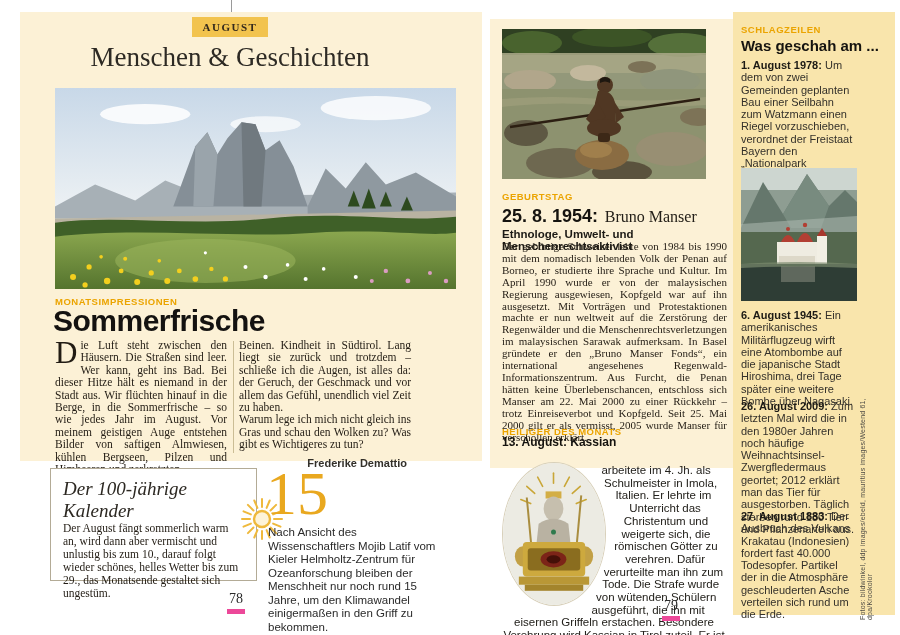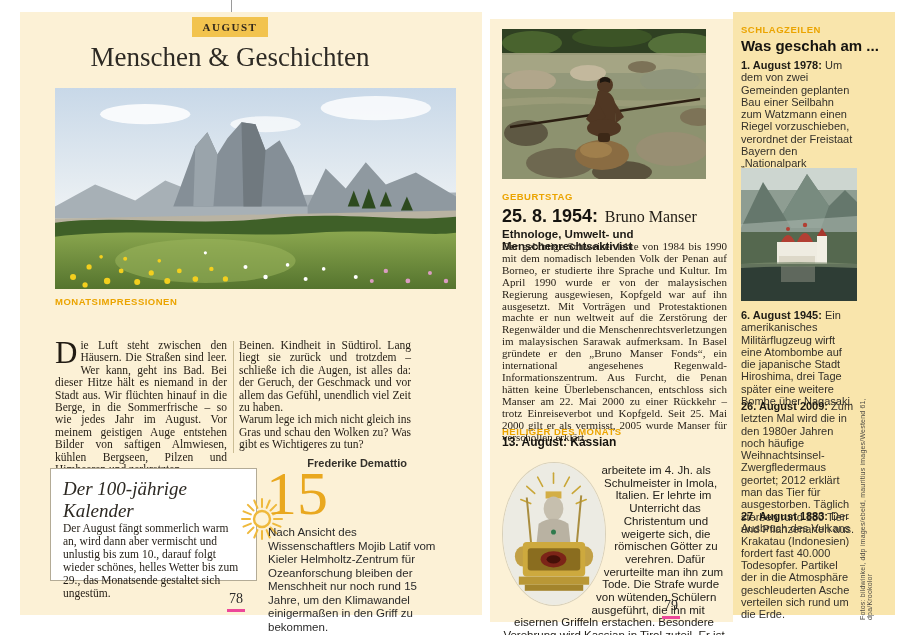--- a/index.html
+++ b/index.html
@@ -6,21 +6,21 @@
     --accent-gold:#eba400;
     --tab-bg:#f2c34e;
     --page-bg:#fcf1d6;
     --sidebar-bg:#f9e5ac;
     --number-gold:#e9a81f;
     --text-black:#221c14;
   }
   *{box-sizing:border-box;margin:0;padding:0;}
   body{background:#ffffff;font-family:"Liberation Sans",sans-serif;width:900px;height:635px;overflow:hidden;}
   .spread{position:relative;width:900px;height:635px;background:#ffffff;}
-  .page{position:absolute;top:12px;height:603px;background:var(--page-bg,#fcf1d6);}
+  .page{position:absolute;top:12px;height:449px;background:var(--page-bg,#fcf1d6);}
   .page-left{left:20px;width:462px;}
   .page-right{left:490px;width:243px;margin-top:7px;}
   .sidebar{position:absolute;left:733px;top:12px;width:162px;height:603px;background:var(--sidebar-bg,#f9e5ac);padding-left:13px;}
   .register-mark{position:absolute;left:231px;top:0;width:1px;height:17px;background:#9a9a9a;}
 
   .month-tab{position:absolute;left:172px;top:5px;width:76px;height:20px;line-height:20px;
     background:var(--tab-bg,#f2c34e);text-align:center;font-family:"Liberation Serif",serif;
     font-weight:700;font-size:11px;letter-spacing:1.5px;color:#33291c;}
   .spread-title{position:absolute;left:0;top:30px;width:420px;text-align:center;
     font-family:"Liberation Serif",serif;font-weight:400;font-size:27px;color:#2d2a24;}
@@ -49,21 +49,21 @@
   .kalender-text{font-family:"Liberation Serif",serif;font-size:11.5px;line-height:13px;color:var(--text-black,#221c14);}
   .sun{position:absolute;left:219px;top:484px;width:46px;height:46px;}
   .sun svg{width:100%;height:100%;}
 
   .big-number{position:absolute;left:246px;top:450px;font-family:"Liberation Serif",serif;
     font-size:62px;line-height:62px;color:var(--number-gold,#e9a81f);}
   .number-text{position:absolute;left:248px;top:514px;width:170px;font-size:11.5px;line-height:13.5px;color:#2a2a2a;}
 
   .pagenum{position:absolute;top:579px;width:46px;text-align:center;font-family:"Liberation Serif",serif;
     font-size:14px;color:#2b2b2b;}
-  .pagenum span{display:inline-block;border-bottom:3px solid #ec4899;padding:0 2px 2px 2px;}
+  .pagenum span{display:inline-block;border-bottom:5px solid #ec4899;padding:0 2px 2px 2px;}
   .pagenum-left{left:193px;}
   .pagenum-right{left:158px;}
 
   .manser-photo{position:absolute;left:12px;top:10px;width:204px;height:150px;}
   .bday-kicker{left:12px;top:172px;}
   .bday-head{position:absolute;left:12px;top:181px;white-space:nowrap;font-weight:400;}
   .bday-date{font-family:"Liberation Sans",sans-serif;font-size:18px;font-weight:700;color:#15130f;}
   .bday-name{font-family:"Liberation Serif",serif;font-size:16px;color:#242019;}
   .bday-subtitle{position:absolute;left:12px;top:209px;font-size:11.5px;font-weight:700;color:#1c1a15;}
   .bday-body{position:absolute;left:12px;top:222px;width:225px;font-family:"Liberation Serif",serif;
@@ -158,20 +158,21 @@
           <circle cx="330" cy="182" r="2.2"></circle>
             <circle cx="352" cy="192" r="2.4"></circle>
             <circle cx="374" cy="184" r="2"></circle>
           <circle cx="316" cy="192" r="2"></circle>
             <circle cx="390" cy="192" r="2.2"></circle>
         </g>
       </svg>
     </figure>
 
     <div class="kicker impress-kicker">MONATSIMPRESSIONEN</div>
+    <h2 class="headline">Sommerfrische</h2>
 
     <div class="article-cols">
       <div class="article-col">
         <p><span class="dropcap">D</span><span>ie Luft steht zwischen den Häusern. Die Straßen sind leer. Wer kann, geht ins Bad. Bei dieser Hitze hält es niemand in der Stadt aus. Wir flüchten hinauf in die Berge, in die Sommerfrische – so wie jedes Jahr im August. Vor meinem geistigen Auge entstehen Bilder von saftigen Almwiesen, kühlen Bergseen, Pilzen und Himbeeren und zerkratzten</span></p>
       </div>
       <div class="col-rule"></div>
       <div class="article-col">
         <p>Beinen. Kindheit in Südtirol. Lang liegt sie zurück und trotzdem – schließe ich die Augen, ist alles da: der Geruch, der Geschmack und vor allem das Gefühl, unendlich viel Zeit zu haben.</p>
         <p>Warum lege ich mich nicht gleich ins Gras und schau den Wolken zu? Was gibt es Wichtigeres zu tun?</p>
         <div class="byline">Frederike Demattio</div>

